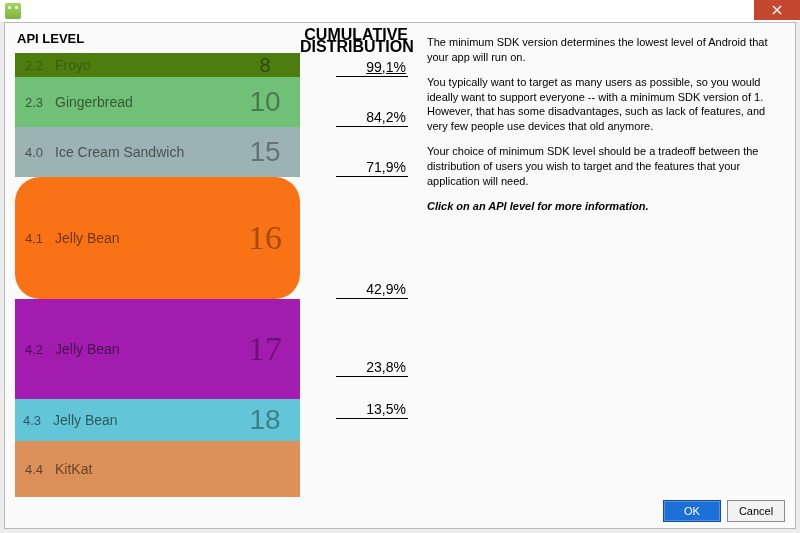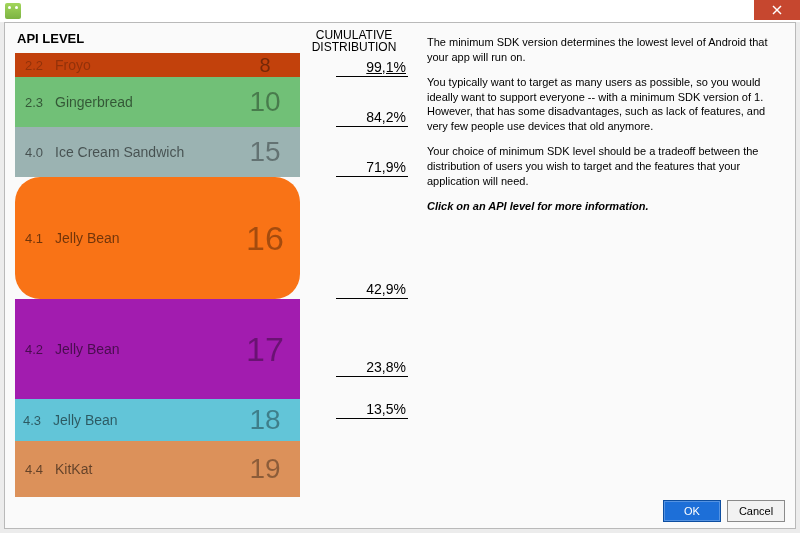--- a/index.html
+++ b/index.html
@@ -15,33 +15,33 @@
 
   .dialog { position: absolute; top: 22px; left: 4px; right: 4px; bottom: 4px; background: #fafafa; border: 1px solid #b9b9b9; }
 
   .content { position: absolute; top: 4px; left: 10px; right: 10px; bottom: 36px; display: flex; }
 
   .left { width: 400px; display: flex; flex-direction: column; }
   .right { flex: 1; padding: 8px 4px 0 12px; }
 
   .hdr { display: flex; }
   .hdr .api  { width: 285px; font-weight: 700; font-size: 13px; padding: 4px 0 4px 2px; }
-  .hdr .cum  { width: 108px; text-align: center; font-weight: 400; font-size: 12px; line-height: 12px; padding-top: 2px; }
+  .hdr .cum  { width: 108px; text-align: right; font-weight: 700; font-size: 16px; line-height: 12px; padding-top: 2px; }
 
   .chartwrap { flex: 1; display: flex; }
   .bars { width: 285px; display: flex; flex-direction: column; }
   .labels { width: 108px; position: relative; }
 
   .bar { position: relative; display: flex; align-items: center; padding-left: 10px; }
   .bar .ver  { width: 30px; color: rgba(0,0,0,0.55); font-size: 13px; }
   .bar .name { flex: 1; color: rgba(0,0,0,0.55); font-size: 14px; }
   .bar .api  { width: 70px; text-align: center; color: rgba(0,0,0,0.40); font-weight: 400; }
   .bar.h24 .api { font-size: 20px; }
   .bar.h50 .api { font-size: 28px; opacity: 0.9; }
-  .bar.h50plus .api, .bar.hbig .api { font-size: 34px; opacity: 0.85; }
+  .bar.h50plus .api, .bar.hbig .api { font-size: 34px; opacity: 0.85; font-family: Liberation Serif, serif; }
 
   .lbl { position: absolute; right: 0; transform: translateY(-100%); border-bottom: 1px solid #000; padding: 0 2px 1px 6px; font-size: 14px; min-width: 72px; text-align: right; }
 
   .right p { font-size: 11px; line-height: 1.35; margin-bottom: 10px; }
   .right .bold { font-weight: 700; font-style: italic; }
 
   .buttons { position: absolute; bottom: 6px; right: 10px; display: flex; gap: 6px; }
   .btn { min-width: 58px; height: 22px; border: 1px solid #8a8a8a; background: #f2f2f2; font-size: 11px; display: flex; align-items: center; justify-content: center; }
   .btn.primary { background: #1d6fd8; border: 1px solid #0d4ea0; color: #fff; box-shadow: inset 0 0 0 1px rgba(255,255,255,0.25); }
 </style>
@@ -60,21 +60,21 @@
 
 <div class="dialog">
   <div class="content">
     <div class="left">
       <div class="hdr">
         <div class="api">API LEVEL</div>
         <div class="cum">CUMULATIVE<br>DISTRIBUTION</div>
       </div>
       <div class="chartwrap">
         <div class="bars" id="bars">
-            <div class="bar h24" style="height: 24px; background: #c2410c;">
+            <div class="bar h24" style="height: 24px; background: #4d7c0f;">
               <span class="ver" style="opacity: 0.45;">2.2</span>
               <span class="name" style="opacity: 0.45;">Froyo</span>
               <span class="api">8</span>
             </div>
             <div class="bar h50" style="height: 50px; background: rgb(113, 192, 119);">
               <span class="ver">2.3</span>
               <span class="name">Gingerbread</span>
               <span class="api">10</span>
             </div>
             <div class="bar h50" style="height: 50px; background: rgb(155, 179, 178);">
@@ -93,21 +93,20 @@
               <span class="api">17</span>
             </div>
             <div class="bar h50" style="height: 42px; background: rgb(98, 197, 216); padding-left: 8px;">
               <span class="ver">4.3</span>
               <span class="name">Jelly Bean</span>
               <span class="api">18</span>
             </div>
             <div class="bar h50" style="height: 56px; background: rgb(220, 145, 90);">
               <span class="ver">4.4</span>
               <span class="name">KitKat</span>
-              <span class="api">19</span>
             </div>
           </div>
         <div class="labels" id="labels">
             <div class="lbl" style="top: 24px; text-decoration: underline;">99,1%</div>
             <div class="lbl" style="top: 74px;">84,2%</div>
             <div class="lbl" style="top: 124px;">71,9%</div>
             <div class="lbl" style="top: 246px;">42,9%</div>
             <div class="lbl" style="top: 324px;">23,8%</div>
             <div class="lbl" style="top: 366px;">13,5%</div>
           </div>

